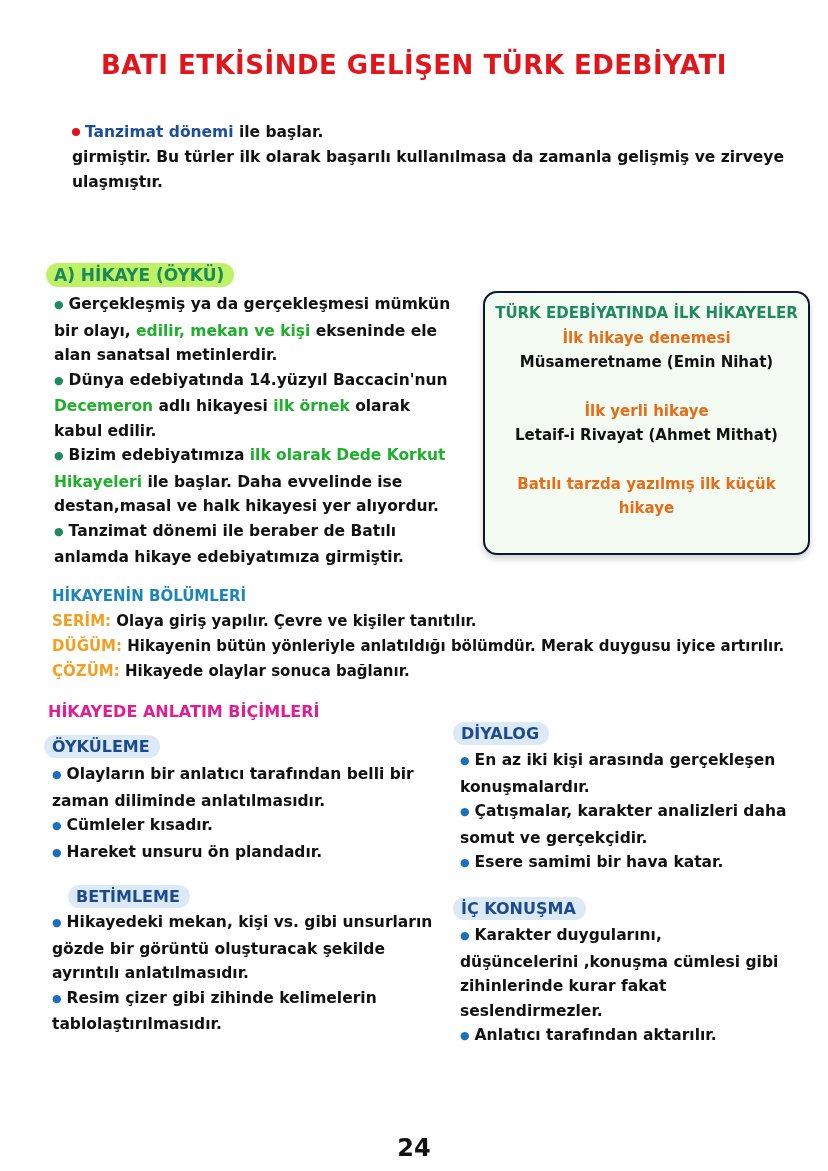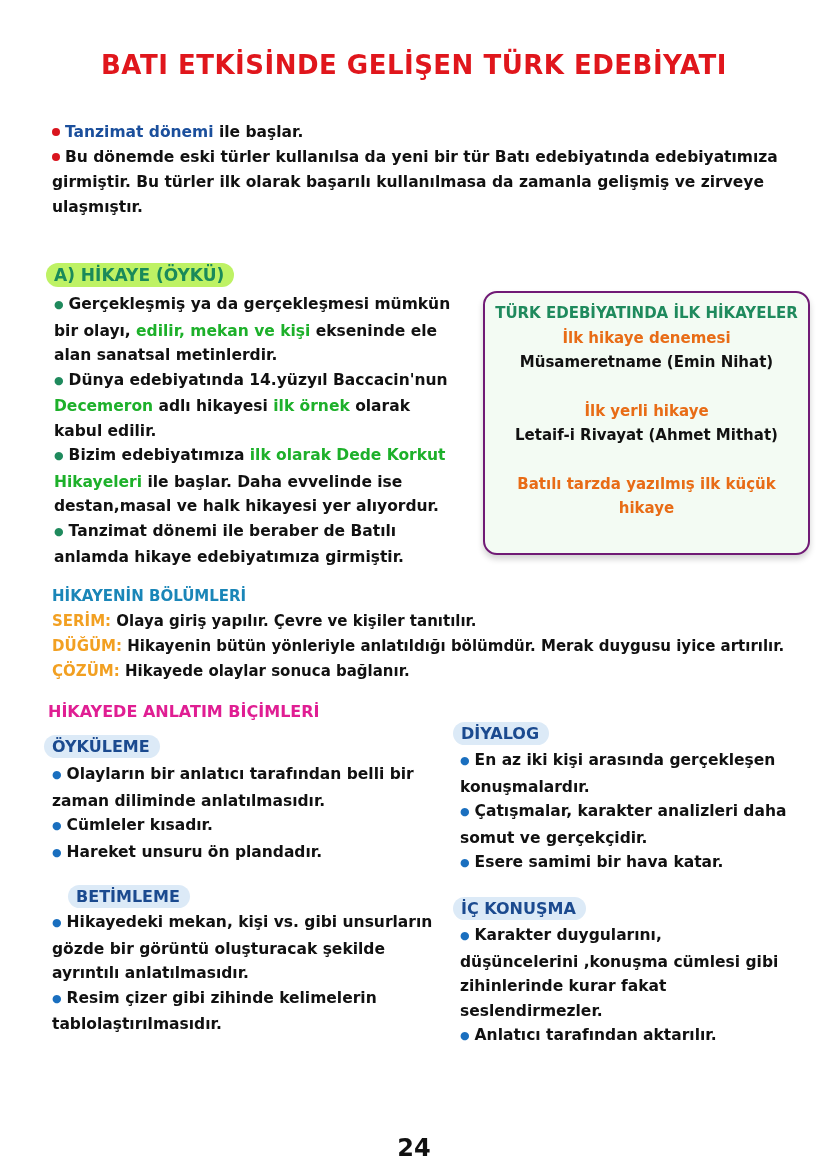--- a/index.html
+++ b/index.html
@@ -6,21 +6,21 @@
     body {
       width: 828px; height: 1171px; position: relative; overflow: hidden;
       font-family: "DejaVu Sans", sans-serif; color: #111111;
     }
     .abs { position: absolute; }
     .title {
       left: 0; width: 828px; top: 50px; text-align: center;
       color: #e0161c; font-weight: bold; font-size: 26px; letter-spacing: 0.5px;
     }
     .intro { left: 52px; top: 120px; width: 740px; font-size: 15.5px; line-height: 25px; font-weight: bold; }
-    .intro .line { position: relative; }
+    .intro .line { position: relative; margin-left: 20px; }
     .red-dot {
       display: inline-block; width: 8px; height: 8px; border-radius: 50%;
       background: #d9151e; margin-right: 5px; vertical-align: middle; position: relative; top: -1px;
     }
     .blue { color: #1b4f9c; }
     .green { color: #1db02a; }
     .orange { color: #e86c16; }
     .dk-green { color: #1f8a5d; }
     .teal { color: #1a86b8; }
     .yellow-or { color: #f2a022; }
@@ -31,41 +31,38 @@
     }
     .pill-green { background: #bef264; color: #1a8a5a; font-size: 17px; }
     .pill-blue { background: #dceaf7; color: #1b4a8f; font-size: 16px; }
 
     .para { font-size: 15.5px; line-height: 24.5px; font-weight: bold; }
     .bullet-g::before { content: "\25CF"; color: #1f8a5d; font-size: 11px; margin-right: 5px; position: relative; top: -1px; }
     .bullet-b::before { content: "\25CF"; color: #1a6fbf; font-size: 11px; margin-right: 5px; position: relative; top: -1px; }
 
     .box {
       left: 483px; top: 291px; width: 327px; height: 264px;
-      border: 2px solid #701a75; border-radius: 14px; background: #f3fbf3;
+      border: 2px solid #0f172a; border-radius: 14px; background: #f3fbf3;
       box-shadow: 0 4px 6px rgba(0,0,0,0.18); text-align: center; box-sizing: border-box;
       padding-top: 8px;
     }
     .box .row { font-size: 15px; line-height: 24.5px; font-weight: bold; }
     .box .gap { height: 24px; }
 
     .parts { left: 52px; top: 584px; width: 760px; font-size: 15px; line-height: 25px; font-weight: bold; }
     .page-num { left: 0; width: 828px; top: 1134px; text-align: center; font-weight: bold; font-size: 24px; }
   </style>
 </head>
 <body>
 
 <div class="abs title">BATI ETKİSİNDE GELİŞEN TÜRK EDEBİYATI</div>
 
 <div class="abs intro">
   <div class="line">
     <span class="red-dot"></span><span class="blue">Tanzimat dönemi</span><span> ile başlar.</span>
-  </div>
-  <div class="line">
-    <span class="red-dot"></span><span>Bu dönemde eski türler kullanılsa da yeni bir tür Batı edebiyatında edebiyatımıza</span>
   </div>
   <div class="line">girmiştir. Bu türler ilk olarak başarılı kullanılmasa da zamanla gelişmiş ve zirveye</div>
   <div class="line">ulaşmıştır.</div>
 </div>
 
 <div class="abs" style="left:46px; top:263px;">
   <span class="pill pill-green">A) HİKAYE (ÖYKÜ)</span>
 </div>
 
 <div class="abs para" style="left:54px; top:292px; width:420px;">

